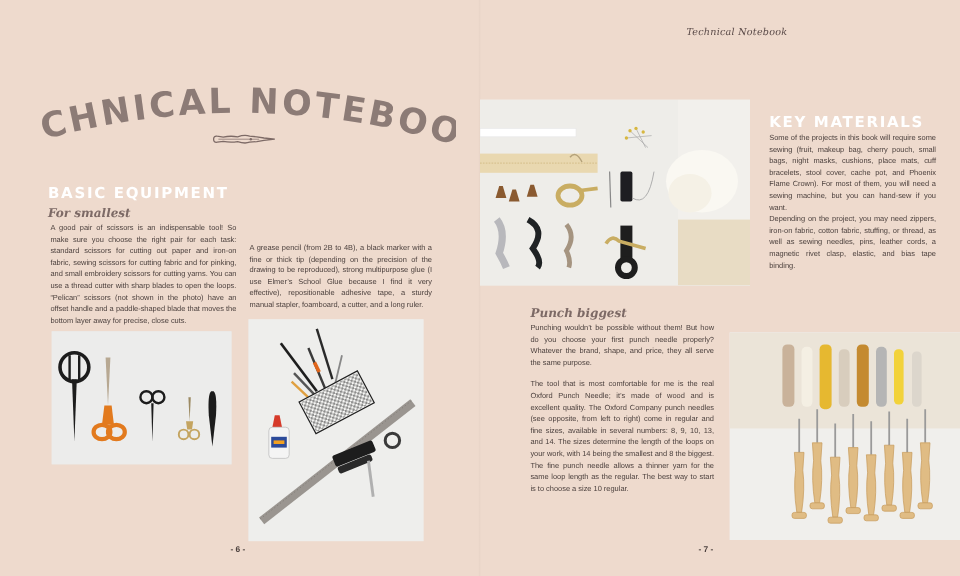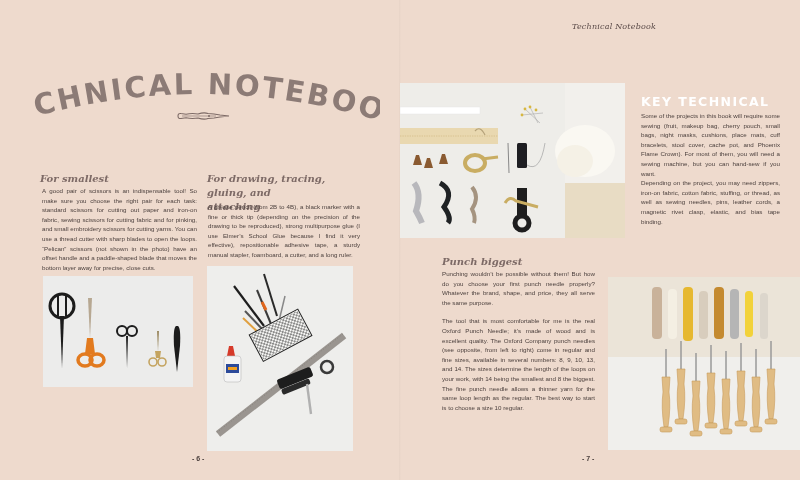--- a/index.html
+++ b/index.html
@@ -87,30 +87,27 @@
     </div>
 
     <div class="needle-ornament">
       <svg viewBox="0 0 54 16" width="54" height="16">
         <path d="M2 8 Q2 5 5 5.5 L10 6.2 Q16 5 22 6 Q28 4 32 5.5 L38 6 L44 7 L53 8 L44 9 L38 10 L32 10.5 Q28 12 22 10 Q16 11 10 9.8 L5 10.5 Q2 11 2 8 Z" fill="none" stroke="#7d6a66" stroke-width="1.1"></path>
         <line x1="6" y1="8" x2="40" y2="8" stroke="#7d6a66" stroke-width="0.6"></line>
         <circle cx="33" cy="8" r="1" fill="#7d6a66"></circle>
       </svg>
     </div>
 
+    <h2 class="section-heading" style="left:40px; top:153px;">BASIC EQUIPMENT</h2>
 
     <h3 class="sub-heading" style="left:40px; top:172px;">For smallest</h3>
     <div class="body-text" style="left:42px; top:186px; width:155px;">
       <p>A good pair of scissors is an indispensable tool! So make sure you choose the right pair for each task: standard scissors for cutting out paper and iron-on fabric, sewing scissors for cutting fabric and for pinking, and small embroidery scissors for cutting yarns. You can use a thread cutter with sharp blades to open the loops. “Pelican” scissors (not shown in the photo) have an offset handle and a paddle-shaped blade that moves the bottom layer away for precise, close cuts.</p>
     </div>
 
-    <h3 class="sub-heading" style="left:207px; top:172px; width:150px;">
-      <span>For drawing, tracing, gluing, and</span><br>
-      <span>attaching</span>
-    </h3>
     <div class="body-text" style="left:208px; top:202px; width:152px;">
       <p>A grease pencil (from 2B to 4B), a black marker with a fine or thick tip (depending on the precision of the drawing to be reproduced), strong multipurpose glue (I use Elmer’s School Glue because I find it very effective), repositionable adhesive tape, a sturdy manual stapler, foamboard, a cutter, and a long ruler.</p>
     </div>
 
     <div class="photo" style="left:43px; top:276px; width:150px; height:111px; background:#ebebea;" title="Five pairs of scissors: black, orange, small black embroidery, gold stork, thread snips">
       <svg viewBox="0 0 150 111" preserveAspectRatio="none">
         <rect width="150" height="111" fill="#ececeb"></rect>
 
         <g>
           <circle cx="19" cy="30" r="12" fill="none" stroke="#1c1c1c" stroke-width="3"></circle>
@@ -238,21 +235,21 @@
         <path d="M14 100 Q22 110 16 128 Q20 135 22 140" fill="none" stroke="#b8b8bc" stroke-width="6"></path>
         <path d="M40 100 Q55 108 44 124 Q52 135 48 140" fill="none" stroke="#1f2224" stroke-width="5"></path>
         <path d="M72 104 Q80 114 72 126 Q76 134 74 140" fill="none" stroke="#a59480" stroke-width="4"></path>
 
         <rect x="117" y="105" width="10" height="30" fill="#1e1e1e"></rect>
         <circle cx="122" cy="140" r="7" fill="none" stroke="#1e1e1e" stroke-width="5"></circle>
         <path d="M105 120 Q110 112 116 118 L138 124" fill="none" stroke="#c9ad62" stroke-width="3"></path>
       </svg>
     </div>
 
-    <h2 class="section-heading" style="left:241px; top:94px;">KEY TECHNICAL</h2>
+    <h2 class="section-heading" style="left:241px; top:94px;">KEY MATERIALS</h2>
     <div class="body-text" style="left:241px; top:111px; width:139px;">
       <p>Some of the projects in this book will require some sewing (fruit, makeup bag, cherry pouch, small bags, night masks, cushions, place mats, cuff bracelets, stool cover, cache pot, and Phoenix Flame Crown). For most of them, you will need a sewing machine, but you can hand-sew if you want.</p>
       <p>Depending on the project, you may need zippers, iron-on fabric, cotton fabric, stuffing, or thread, as well as sewing needles, pins, leather cords, a magnetic rivet clasp, elastic, and bias tape binding.</p>
     </div>
 
     <h3 class="sub-heading" style="left:42px; top:255px;">Punch biggest</h3>
     <div class="body-text" style="left:42px; top:269px; width:153px;">
       <p>Punching wouldn’t be possible without them! But how do you choose your first punch needle properly? Whatever the brand, shape, and price, they all serve the same purpose.</p>
       <p class="gap">The tool that is most comfortable for me is the real Oxford Punch Needle; it’s made of wood and is excellent quality. The Oxford Company punch needles (see opposite, from left to right) come in regular and fine sizes, available in several numbers: 8, 9, 10, 13, and 14. The sizes determine the length of the loops on your work, with 14 being the smallest and 8 the biggest. The fine punch needle allows a thinner yarn for the same loop length as the regular. The best way to start is to choose a size 10 regular.</p>
     </div>

